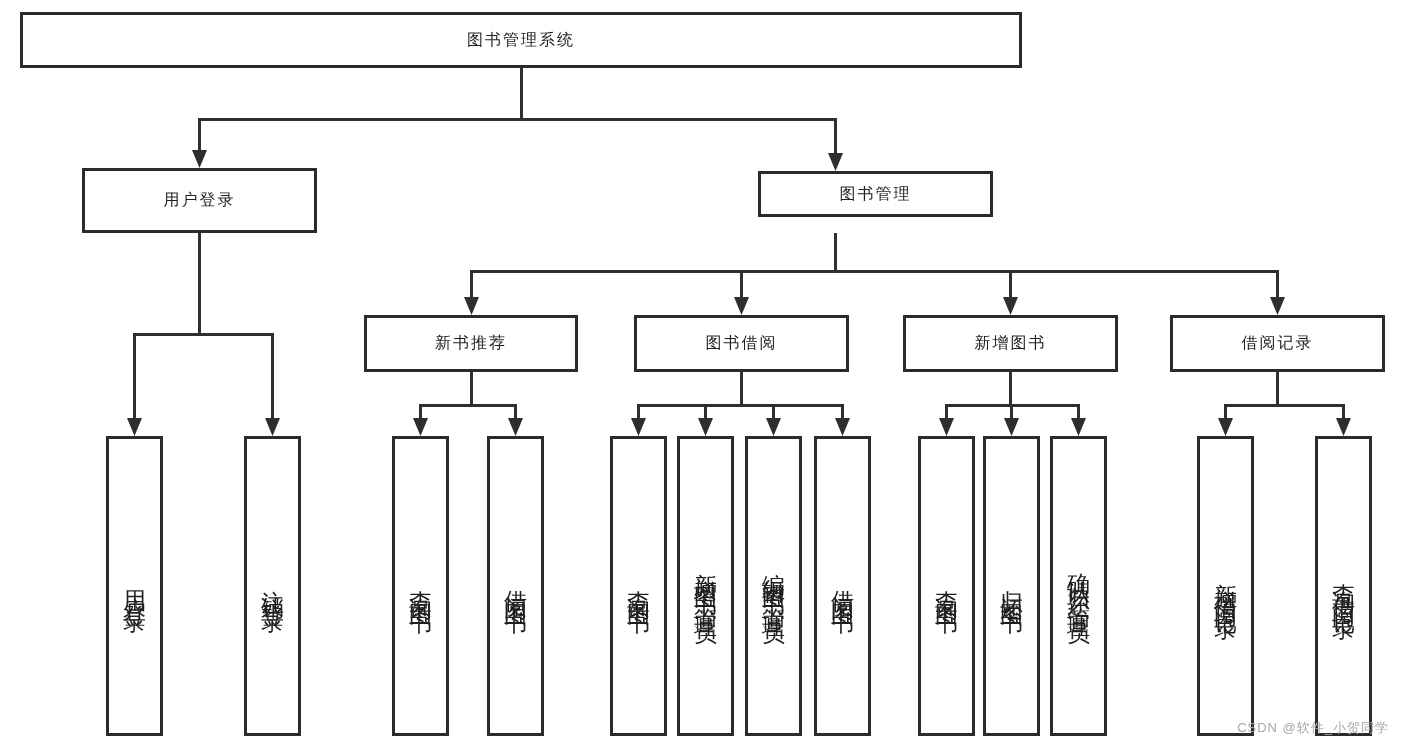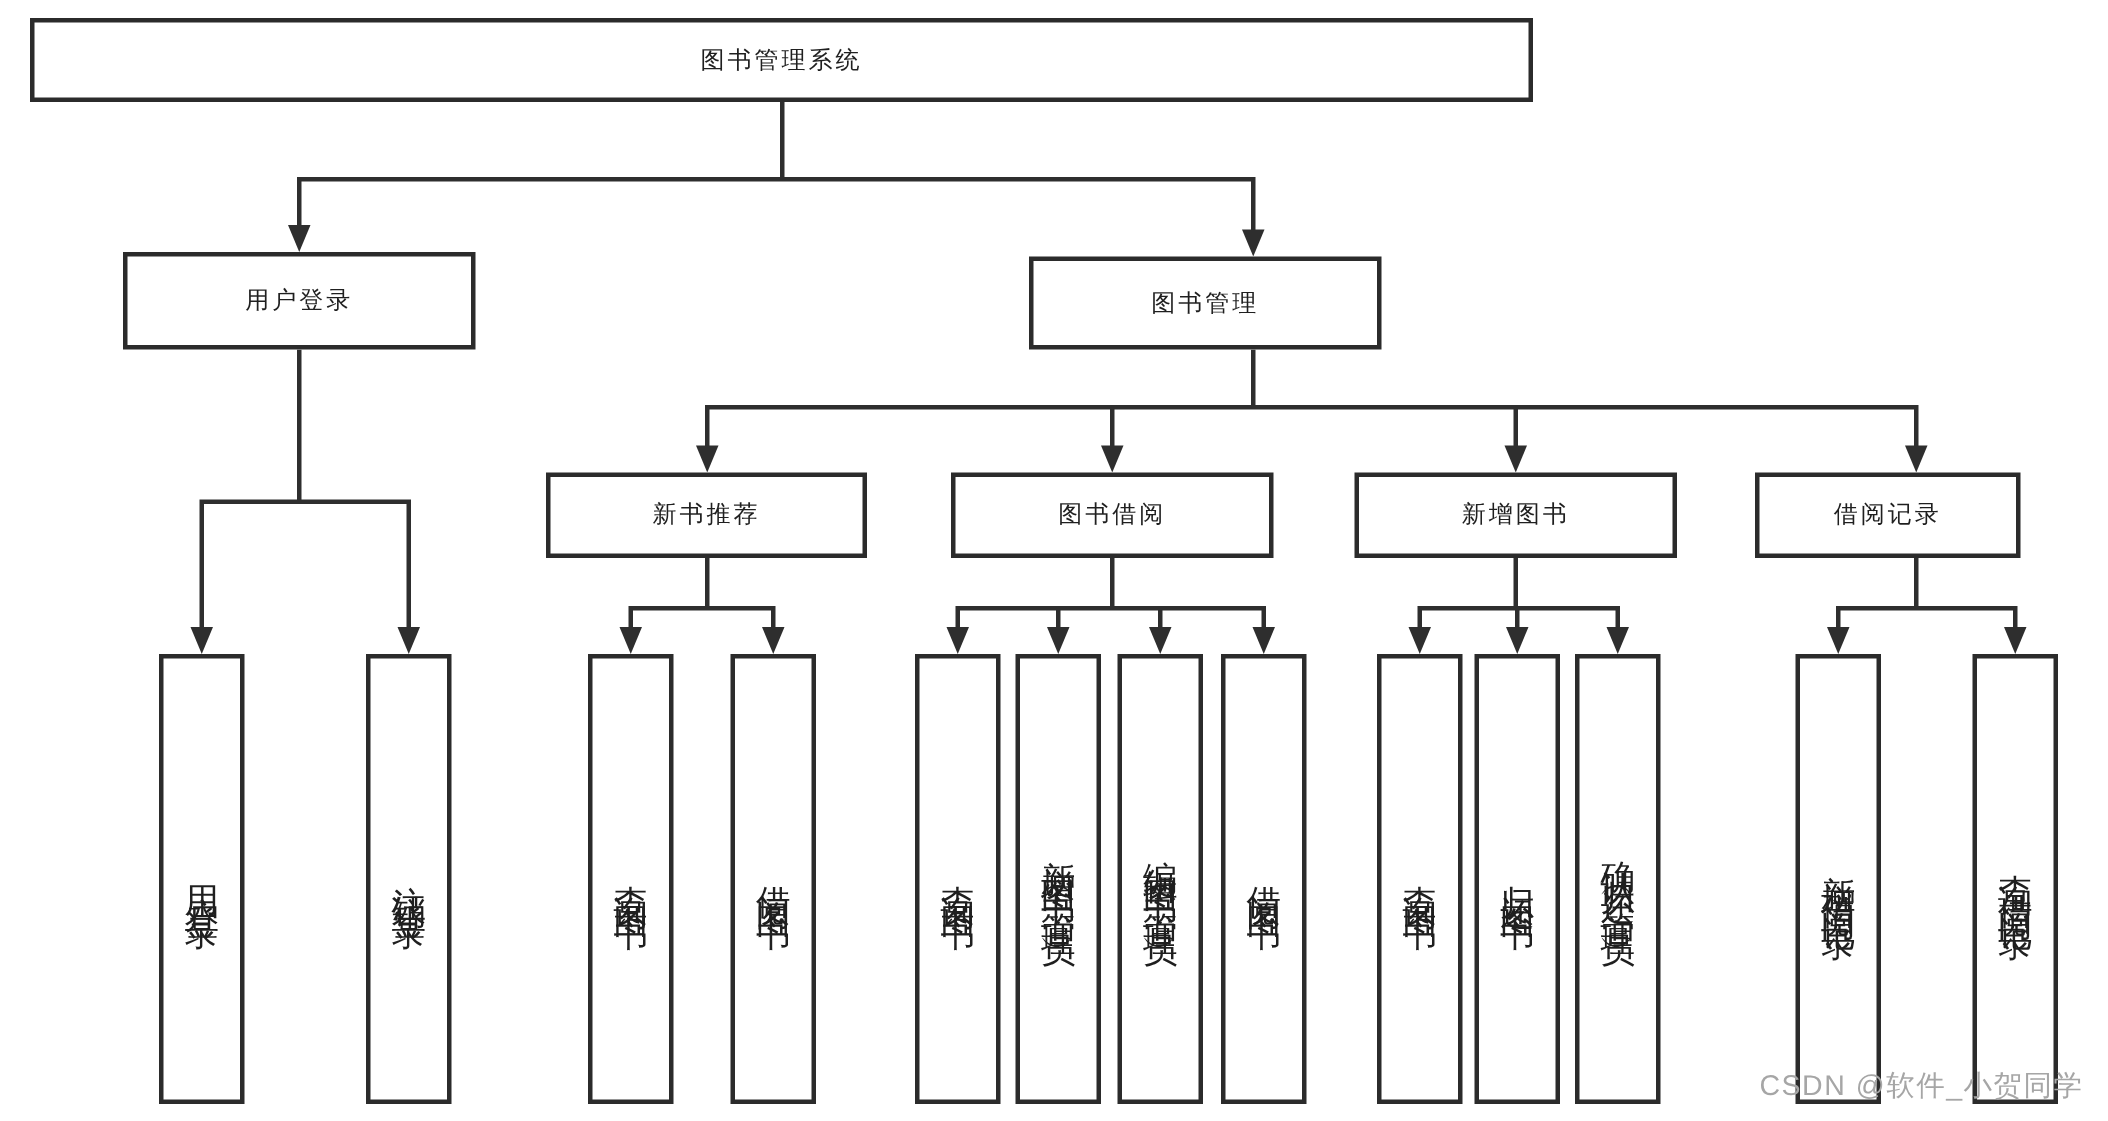--- a/index.html
+++ b/index.html
@@ -55,21 +55,21 @@
     font-size:23px;
     line-height:1;
     letter-spacing:7px;
     white-space:nowrap;
     color:var(--text);
   }
   .watermark{
     position:absolute;
     right:16px;
     bottom:10px;
-    font-size:19px;
+    font-size:13px;
     letter-spacing:1px;
     color:var(--watermark);
     white-space:nowrap;
   }
 </style>
 </head>
 <body>
 
 <div class="canvas">
 
@@ -109,34 +109,34 @@
     <polygon class="ah" points="1336,418 1351,418 1343.5,436"></polygon>
   </svg>
 
   <div class="box" style="left:20px;top:12px;width:1002px;height:56px">
     <span class="hlabel">图书管理系统</span>
   </div>
 
   <div class="box" style="left:82px;top:168px;width:235px;height:65px">
     <span class="hlabel">用户登录</span>
   </div>
-  <div class="box" style="left:686px;top:171px;width:235px;height:62px">
+  <div class="box" style="left:758px;top:171px;width:235px;height:46px">
     <span class="hlabel">图书管理</span>
   </div>
 
   <div class="box" style="left:634px;top:315px;width:215px;height:57px">
     <span class="hlabel">图书借阅</span>
   </div>
   <div class="box" style="left:364px;top:315px;width:214px;height:57px">
     <span class="hlabel">新书推荐</span>
   </div>
   <div class="box" style="left:903px;top:315px;width:215px;height:57px">
     <span class="hlabel">新增图书</span>
   </div>
-  <div class="box" style="left:1170px;top:315px;width:177px;height:57px">
+  <div class="box" style="left:1170px;top:315px;width:215px;height:57px">
     <span class="hlabel">借阅记录</span>
   </div>
 
   <div class="box vbox" style="left:106px;top:436px">
     <span class="vlabel">用户登录</span>
   </div>
   <div class="box vbox" style="left:244px;top:436px">
     <span class="vlabel">注销登录</span>
   </div>
 

